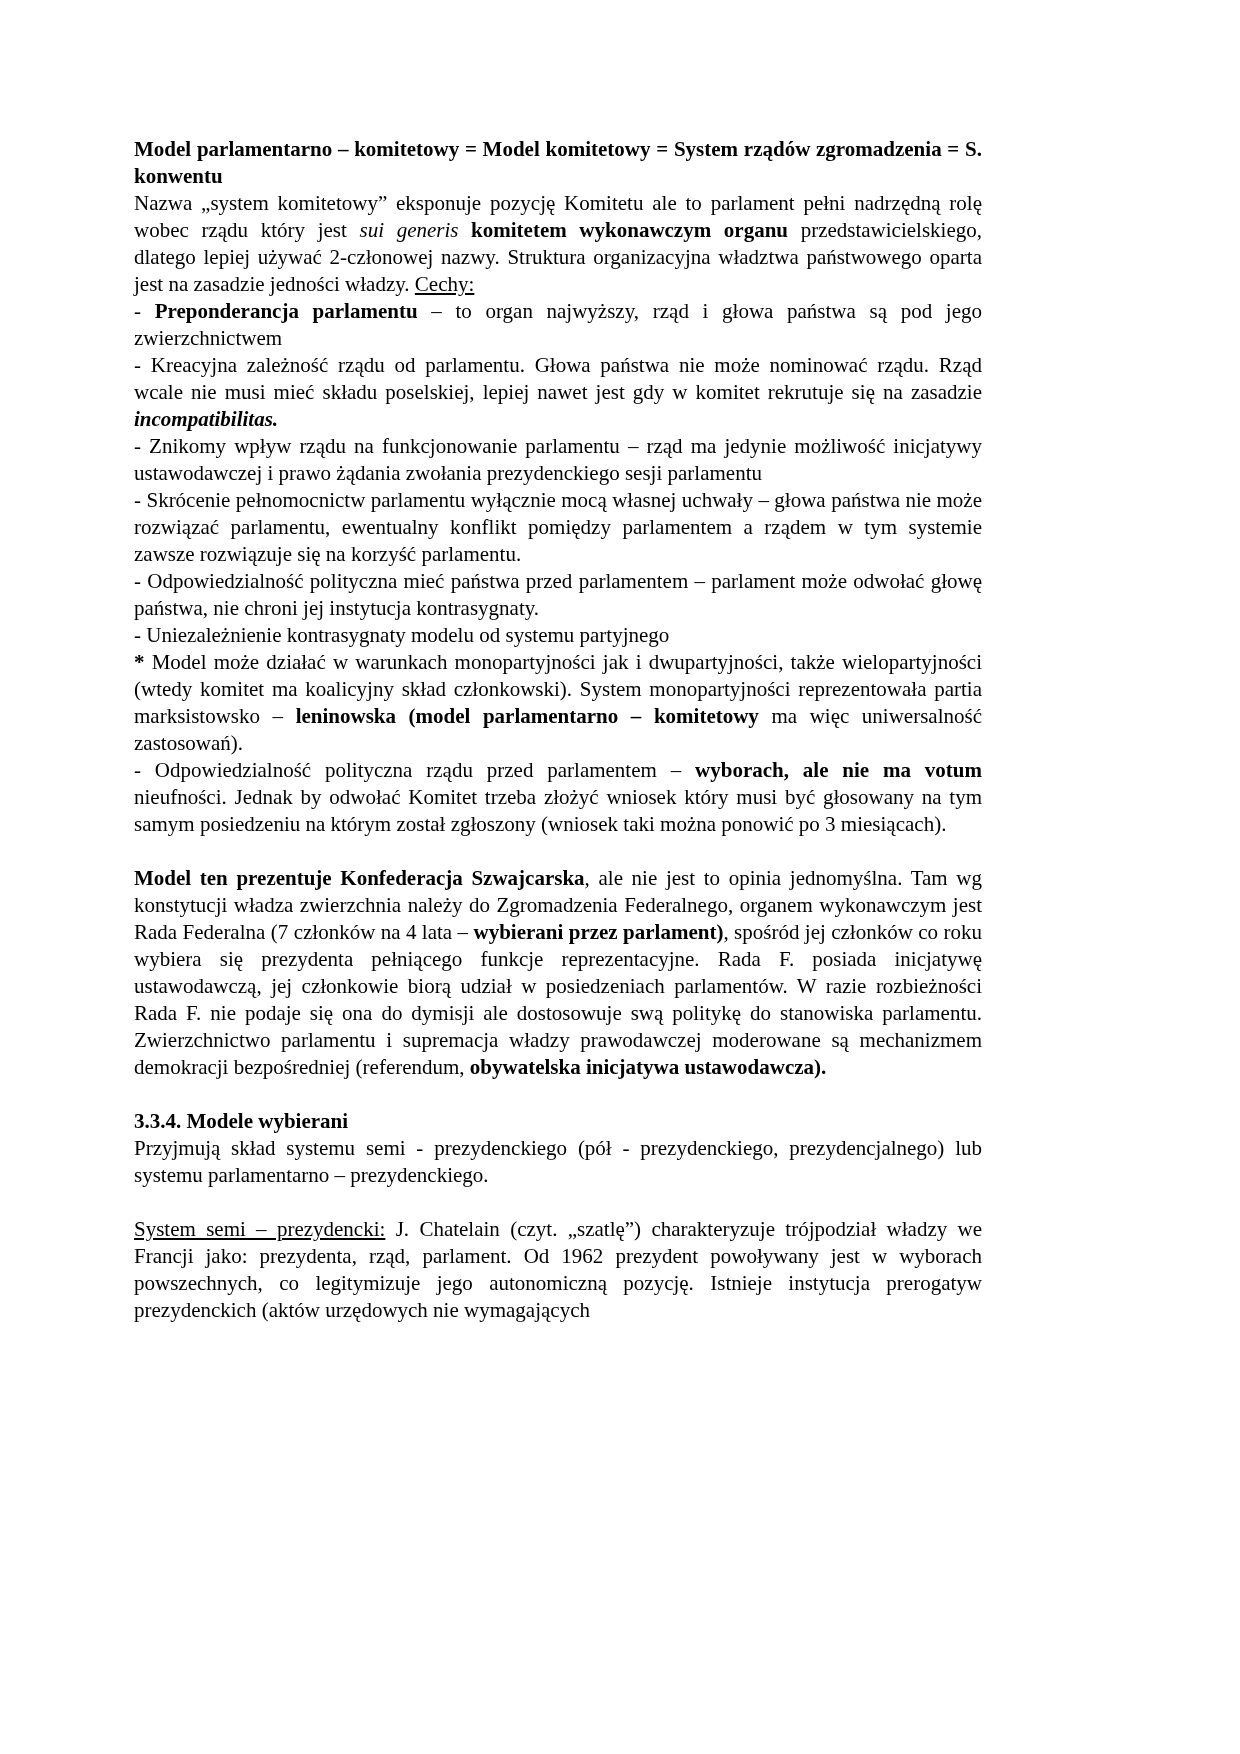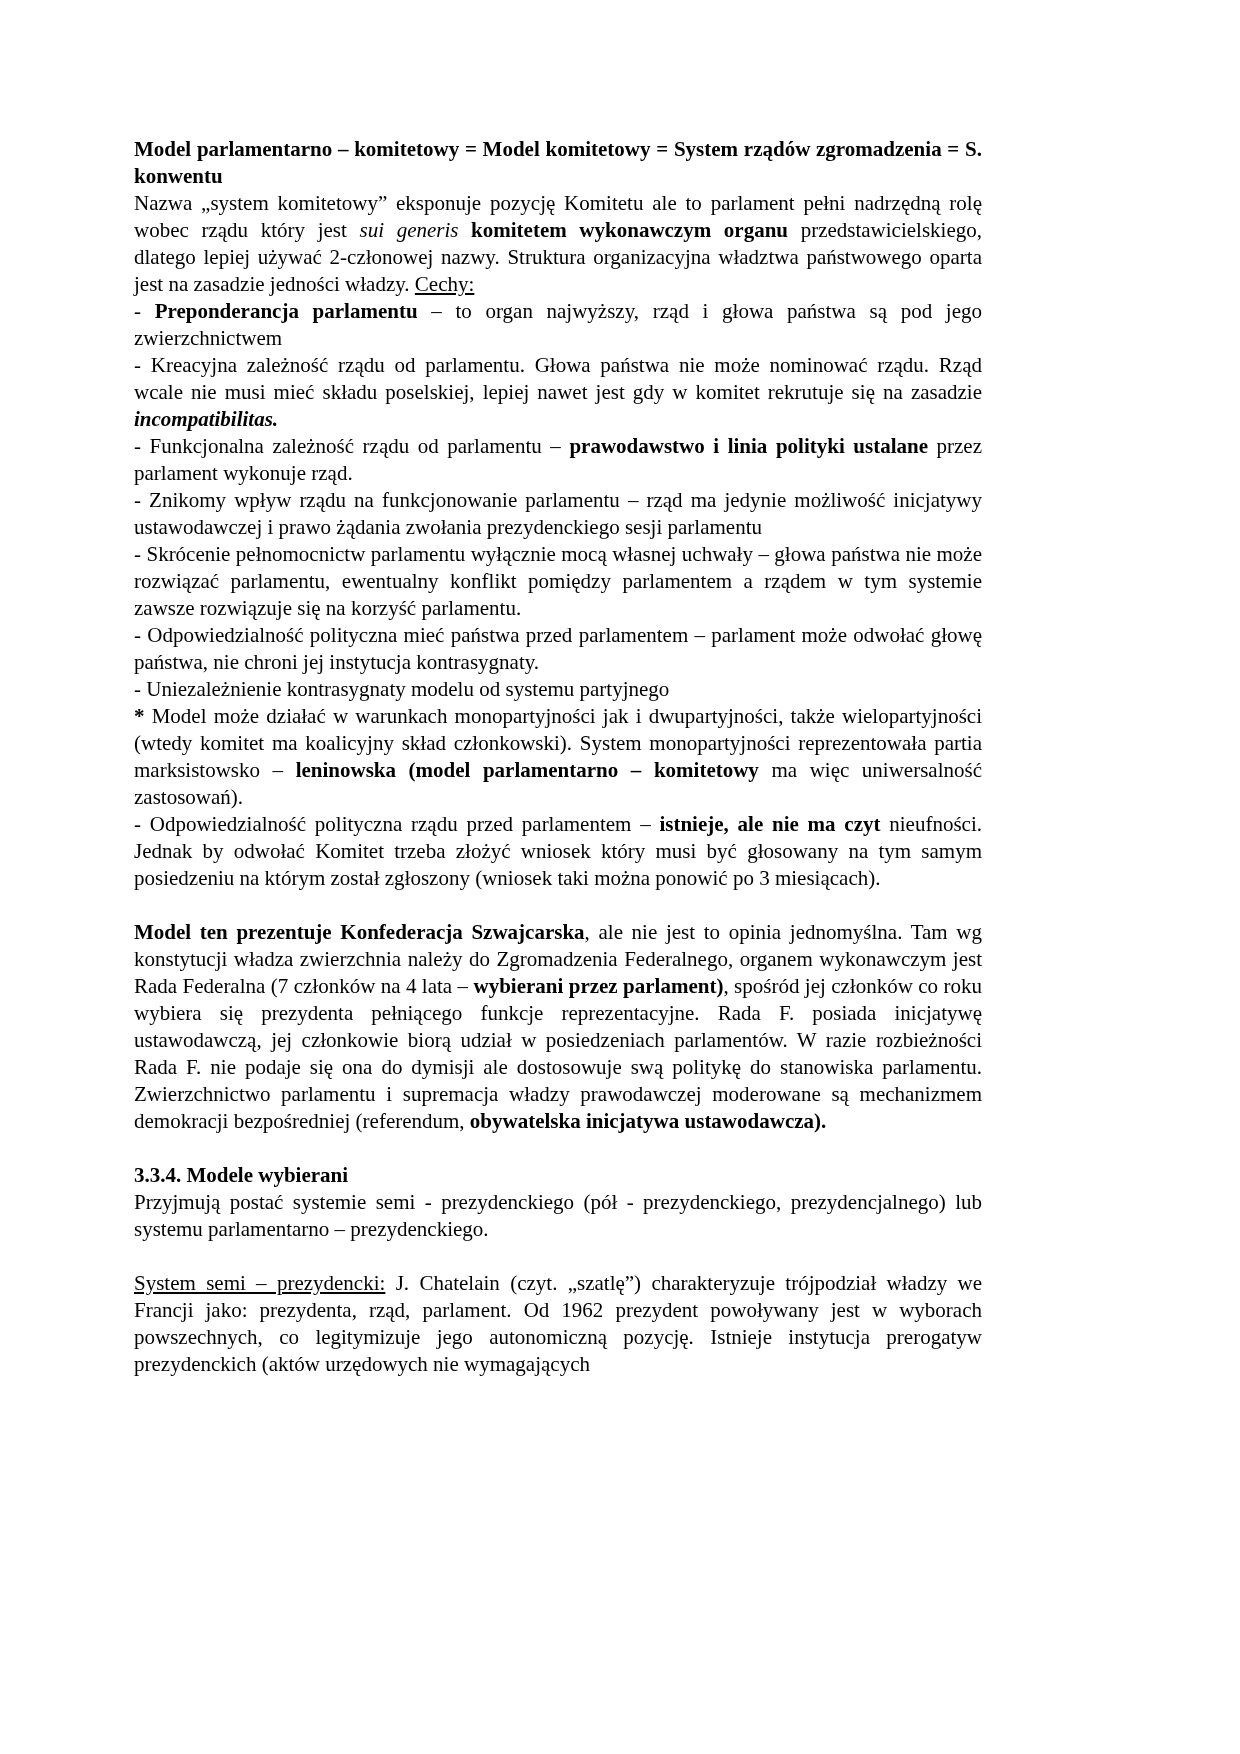--- a/index.html
+++ b/index.html
@@ -34,25 +34,24 @@
 </style>
 </head>
 <body>
 
 <div class="page" style="background: rgb(255, 255, 255); color: rgb(0, 0, 0);">
   <div>
       <p class="block"><span class="b ">Model parlamentarno – komitetowy = Model komitetowy = System rządów zgromadzenia = S. konwentu</span></p>
       <p class="block"><span class="">Nazwa „system komitetowy” eksponuje pozycję Komitetu ale to parlament pełni nadrzędną rolę wobec rządu który jest </span><span class="i ">sui generis</span><span class=""> </span><span class="b ">komitetem wykonawczym organu</span><span class=""> przedstawicielskiego, dlatego lepiej używać 2-członowej nazwy. Struktura organizacyjna władztwa państwowego oparta jest na zasadzie jedności władzy. </span><span class="u">Cechy:</span></p>
       <p class="block"><span class="">- </span><span class="b ">Preponderancja parlamentu</span><span class=""> – to organ najwyższy, rząd i głowa państwa są pod jego zwierzchnictwem</span></p>
       <p class="block"><span class="">- Kreacyjna zależność rządu od parlamentu. Głowa państwa nie może nominować rządu. Rząd wcale nie musi mieć składu poselskiej, lepiej nawet jest gdy w komitet rekrutuje się na zasadzie </span><span class="b i ">incompatibilitas.</span></p>
-      <p class="block"><span class="">- Funkcjonalna zależność rządu od parlamentu – </span><span class="b ">prawodawstwo i linia polityki ustalane</span><span class=""> przez parlament wykonuje rząd.</span></p>
       <p class="block"><span class="">- Znikomy wpływ rządu na funkcjonowanie parlamentu – rząd ma jedynie możliwość inicjatywy ustawodawczej i prawo żądania zwołania prezydenckiego sesji parlamentu</span></p>
       <p class="block"><span class="">- Skrócenie pełnomocnictw parlamentu wyłącznie mocą własnej uchwały – głowa państwa nie może rozwiązać parlamentu, ewentualny konflikt pomiędzy parlamentem a rządem w tym systemie zawsze rozwiązuje się na korzyść parlamentu.</span></p>
       <p class="block"><span class="">- Odpowiedzialność polityczna mieć państwa przed parlamentem – parlament może odwołać głowę państwa, nie chroni jej instytucja kontrasygnaty.</span></p>
       <p class="block"><span class="">- Uniezależnienie kontrasygnaty modelu od systemu partyjnego</span></p>
       <p class="block"><span class="b ">* </span><span class="">Model może działać w warunkach monopartyjności jak i dwupartyjności, także wielopartyjności (wtedy komitet ma koalicyjny skład członkowski). System monopartyjności reprezentowała partia marksistowsko – </span><span class="b ">leninowska (model parlamentarno – komitetowy</span><span class=""> ma więc uniwersalność zastosowań).</span></p>
-      <p class="block"><span class="">- Odpowiedzialność polityczna rządu przed parlamentem – </span><span class="b ">istnieje, ale nie ma czyt</span><span class=""> nieufności. Jednak by odwołać Komitet trzeba złożyć wniosek który musi być głosowany na tym samym posiedzeniu na którym został zgłoszony (wniosek taki można ponowić po 3 miesiącach).</span></p>
+      <p class="block"><span class="">- Odpowiedzialność polityczna rządu przed parlamentem – </span><span class="b ">wyborach, ale nie ma votum</span><span class=""> nieufności. Jednak by odwołać Komitet trzeba złożyć wniosek który musi być głosowany na tym samym posiedzeniu na którym został zgłoszony (wniosek taki można ponowić po 3 miesiącach).</span></p>
       <p class="block gap"><span class="b ">Model ten prezentuje Konfederacja Szwajcarska</span><span class="">, ale nie jest to opinia jednomyślna. Tam wg konstytucji władza zwierzchnia należy do Zgromadzenia Federalnego, organem wykonawczym jest Rada Federalna (7 członków na 4 lata – </span><span class="b ">wybierani przez parlament)</span><span class="">, spośród jej członków co roku wybiera się prezydenta pełniącego funkcje reprezentacyjne. Rada F. posiada inicjatywę ustawodawczą, jej członkowie biorą udział w posiedzeniach parlamentów. W razie rozbieżności Rada F. nie podaje się ona do dymisji ale dostosowuje swą politykę do stanowiska parlamentu. Zwierzchnictwo parlamentu i supremacja władzy prawodawczej moderowane są mechanizmem demokracji bezpośredniej (referendum, </span><span class="b ">obywatelska inicjatywa ustawodawcza).</span></p>
       <p class="block gap"><span class="b ">3.3.4. Modele wybierani</span></p>
-      <p class="block"><span class="">Przyjmują postać systemie semi - prezydenckiego (pół - prezydenckiego, prezydencjalnego) lub systemu parlamentarno – prezydenckiego.</span></p>
+      <p class="block"><span class="">Przyjmują skład systemu semi - prezydenckiego (pół - prezydenckiego, prezydencjalnego) lub systemu parlamentarno – prezydenckiego.</span></p>
       <p class="block gap"><span class="u">System semi – prezydencki:</span><span class=""> J. Chatelain (czyt. „szatlę”) charakteryzuje trójpodział władzy we Francji jako: prezydenta, rząd, parlament. Od 1962 prezydent powoływany jest w wyborach powszechnych, co legitymizuje jego autonomiczną pozycję. Istnieje instytucja prerogatyw prezydenckich (aktów urzędowych nie wymagających</span></p>
     </div>
 </div>
 
 </body></html>

